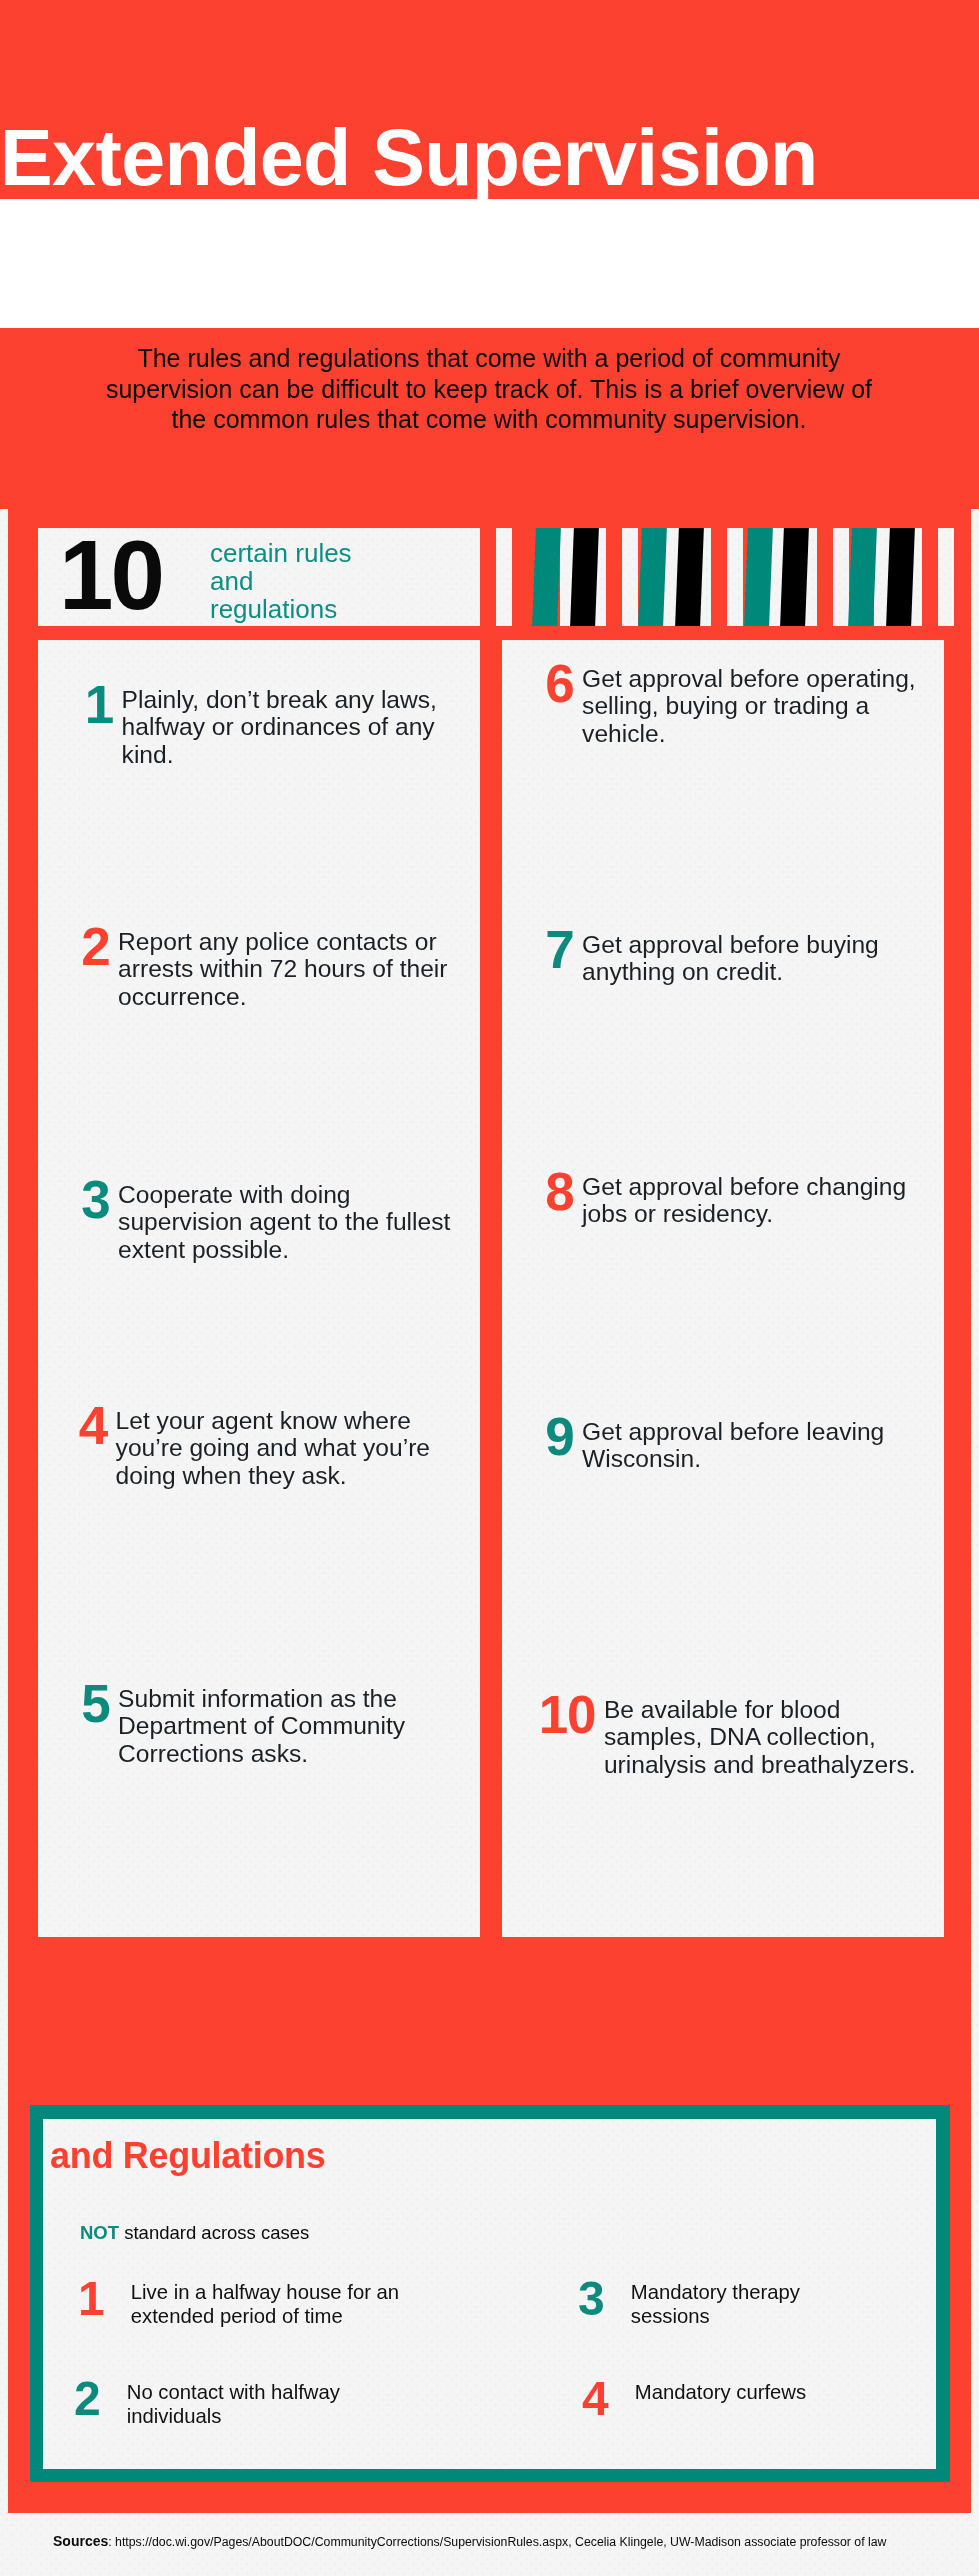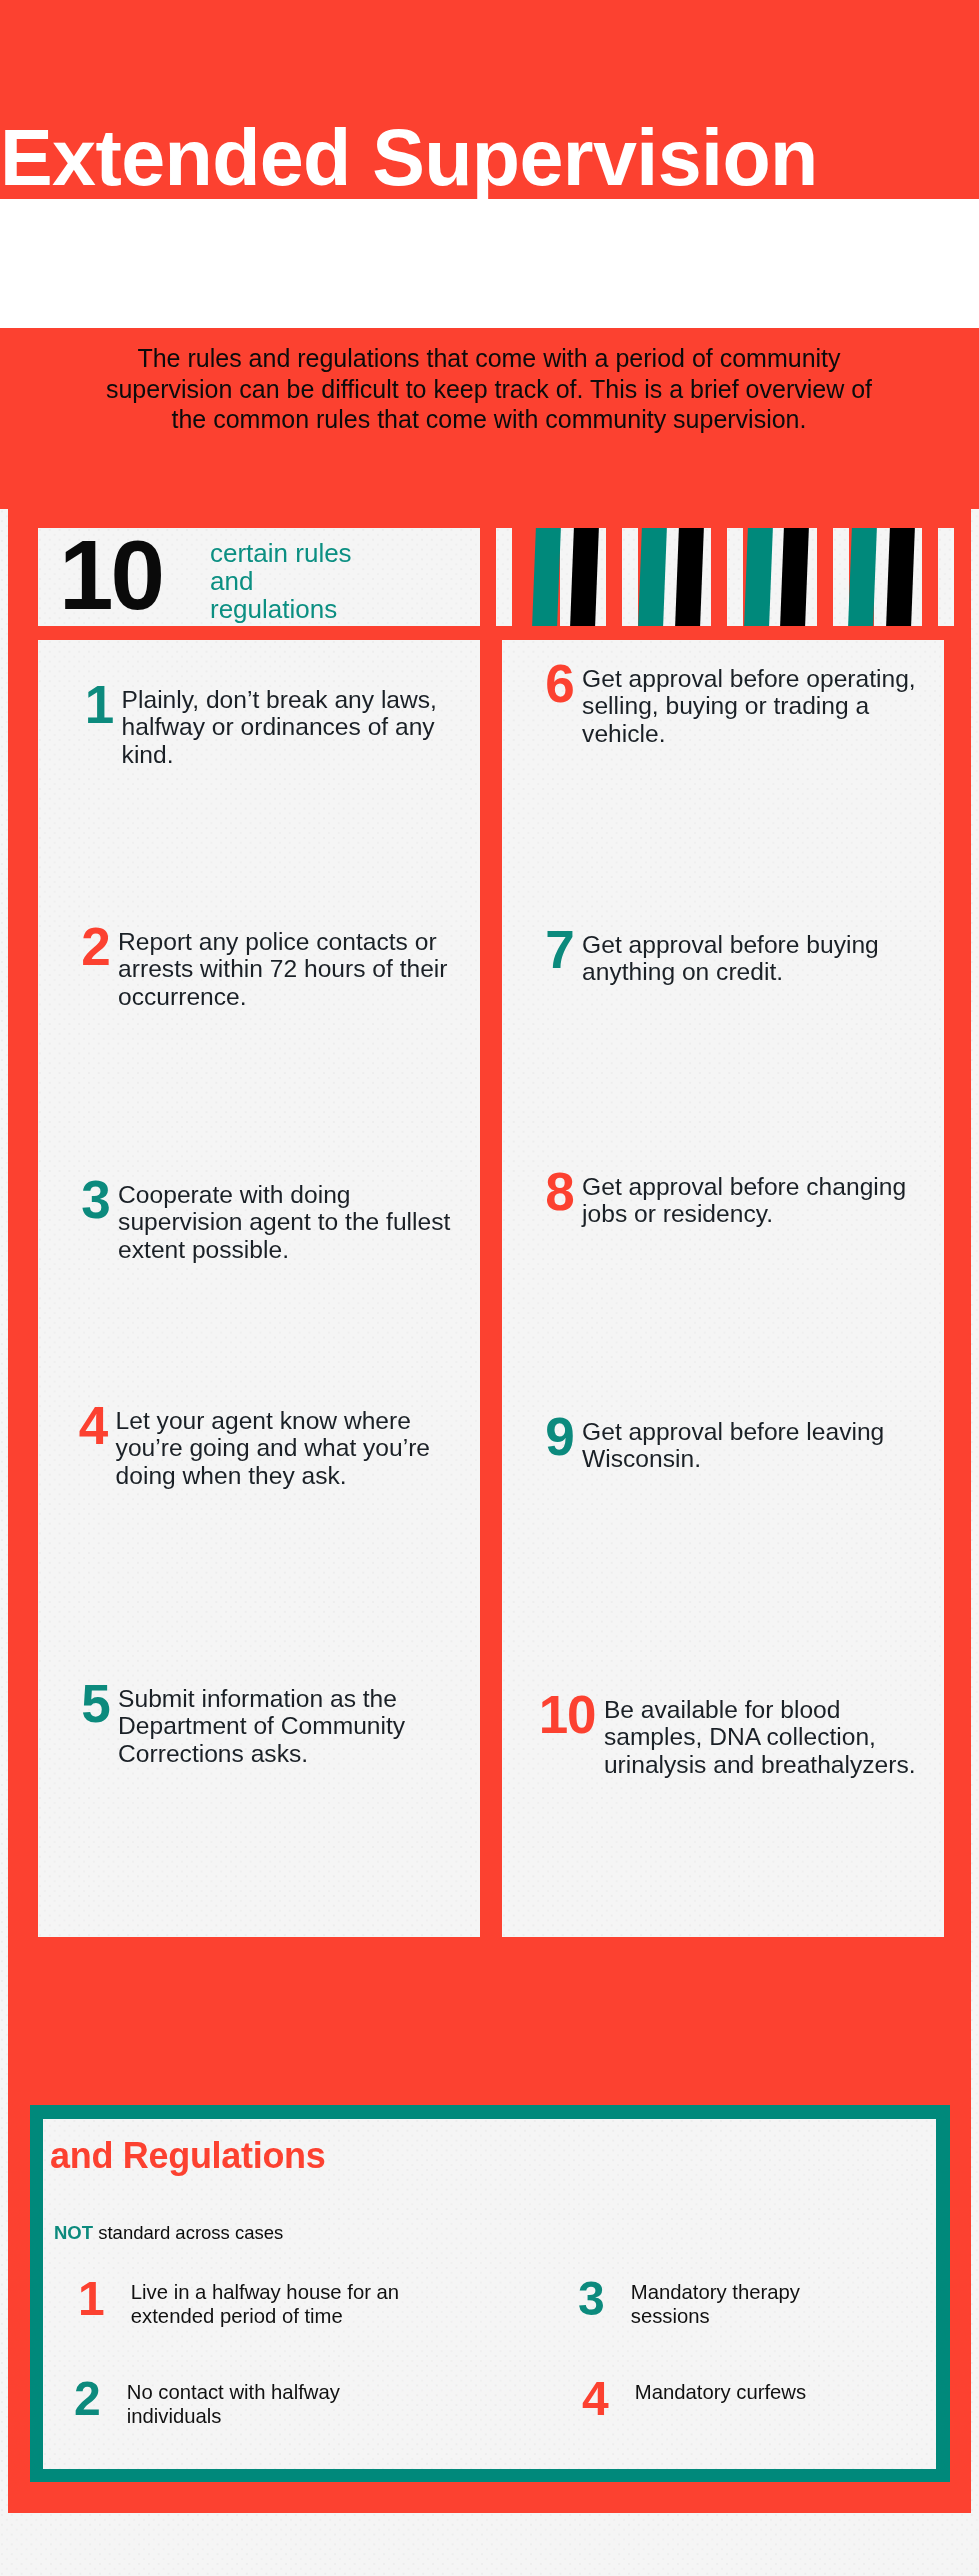--- a/index.html
+++ b/index.html
@@ -132,21 +132,21 @@
   }
   .add-panel{
     position:absolute; left:43px; top:2119px; width:893px; height:350px;
   }
   .add-title{
     position:absolute; left:50px; top:2135px;
     font-size:36px; font-weight:bold; color:#fc4130; line-height:1.18;
     letter-spacing:-0.3px;
   }
   .add-sub{
-    position:absolute; left:54px; top:2222px;
+    position:absolute; left:80px; top:2222px;
     font-size:18.5px; color:#0b0b0b;
   }
   .add-sub b{ color:#0c8a7d; font-weight:bold; }
 
   .arule{ position:absolute; display:flex; align-items:flex-start; }
   .arule .rnum{
     flex:0 0 auto;
     font-size:48px; font-weight:bold; line-height:0.9;
     padding-right:9.8px; letter-spacing:-1.2px;
   }
@@ -282,15 +282,16 @@
   <div class="arule" style="left:578px; top:2277px; width:289px;">
     <span class="rnum num-teal" style="width:43px;">3</span>
     <span class="rtxt">Mandatory therapy sessions</span>
   </div>
   <div class="arule" style="left:582px; top:2377px; width:289px;">
     <span class="rnum num-red" style="width:43px;">4</span>
     <span class="rtxt">Mandatory curfews</span>
   </div>
 
   <div class="footer tex"></div>
+  <div class="sources"><b>Sources</b><span>: https://doc.wi.gov/Pages/AboutDOC/CommunityCorrections/SupervisionRules.aspx,  Cecelia Klingele, UW-Madison associate professor of law</span></div>
 
 </div>
 
 
 </body></html>

